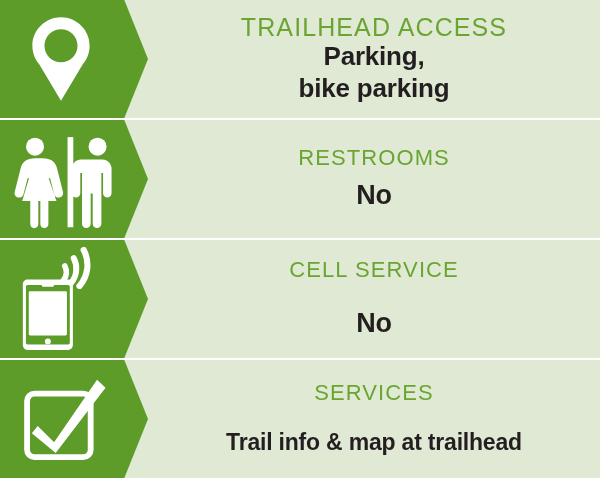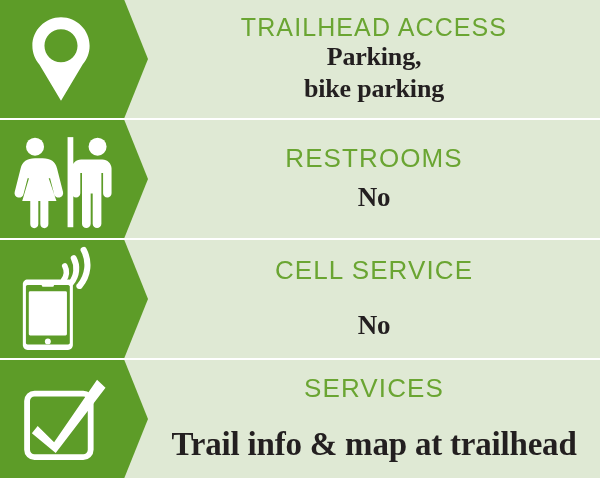--- a/index.html
+++ b/index.html
@@ -64,49 +64,48 @@
     height: 118px;
     display: flex;
     flex-direction: column;
     align-items: center;
     justify-content: center;
     box-sizing: border-box;
     padding: 0 12px;
   }
   .fact-label {
     color: #6aa532;
-    font-size: 26px;
+    font-size: 22px;
     line-height: 1.04;
     font-weight: 400;
     letter-spacing: 1.1px;
     text-transform: uppercase;
     white-space: nowrap;
     margin: 0 0 4px 0;
   }
   .fact-value {
     color: #231f20;
     font-size: 25px;
     line-height: 1.14;
     font-weight: 700;
     letter-spacing: -0.2px;
     text-align: center;
     margin: 0;
     white-space: pre-line;
-    font-family: Liberation Serif, serif;
   }
 
   
   .row-trailhead .fact-label { font-size: 25px; margin-bottom: 1px; }
   .row-trailhead .fact-value { font-size: 26px; line-height: 1.2; }
   .row-restrooms .fact-label { margin-bottom: 10px; }
   .row-restrooms .fact-value { font-size: 27px; }
   .row-cell .fact-label { margin-bottom: 26px; }
   .row-cell .fact-value { font-size: 27px; }
   .row-services .fact-label { margin-bottom: 24px; }
-  .row-services .fact-value { font-size: 33px; }
+  .row-services .fact-value { font-size: 23px; }
 </style>
 </head>
 <body>
 
 <div id="infographic">
 
   <div class="fact-row row-trailhead">
     <div class="icon-badge">
       <svg viewBox="0 0 100 100" aria-hidden="true">
         <path fill="#ffffff" d="M50 10.5c-14.9 0-27 12.1-27 27 0 6.7 2.5 12.9 6.6 17.6L50 89.5l20.4-34.4c4.1-4.7 6.6-10.9 6.6-17.6 0-14.9-12.1-27-27-27zm0 11.4c8.6 0 15.6 7 15.6 15.6S58.6 53.1 50 53.1s-15.6-7-15.6-15.6S41.4 21.9 50 21.9z"></path>

